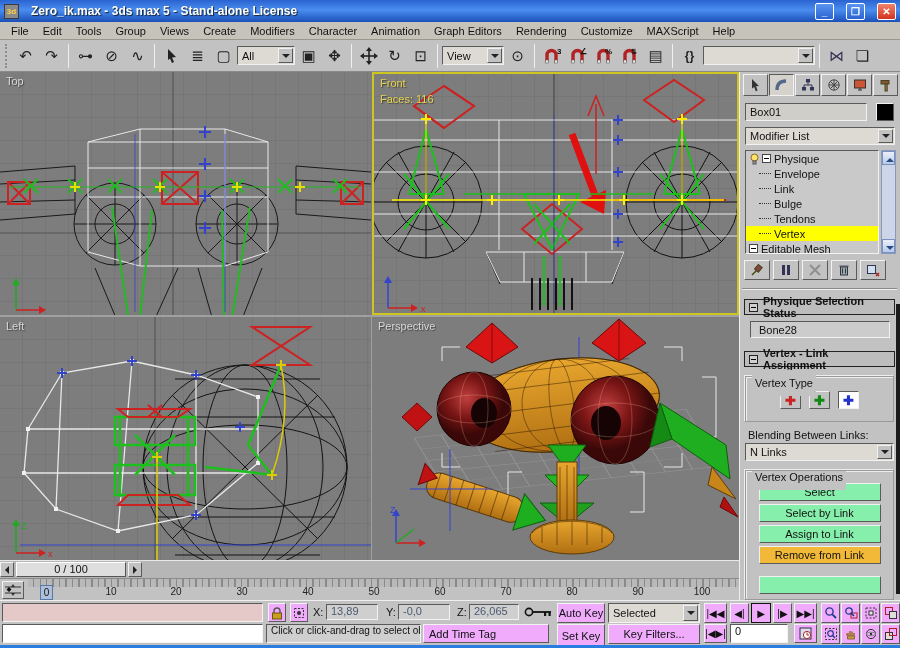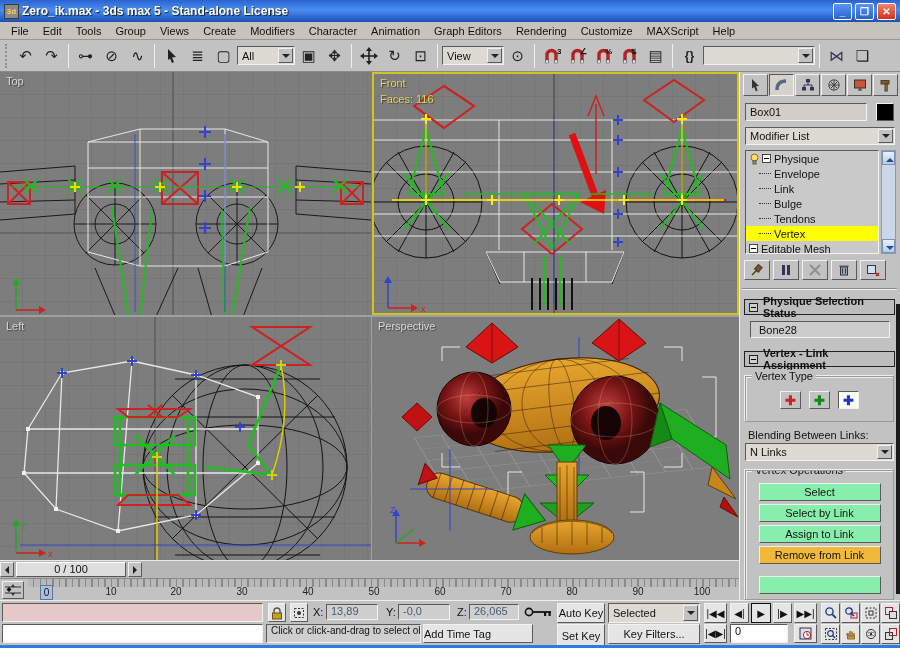--- a/index.html
+++ b/index.html
@@ -1,21 +1,21 @@
 <!DOCTYPE html>
 <html><head>
 <meta charset="utf-8">
 <style>
   *{box-sizing:border-box;margin:0;padding:0}
   html,body{background:#555}
   .win{position:relative;width:900px;height:648px;font-family:"Liberation Sans",sans-serif;
        font-size:11px;color:#111;background:#c2c2c2;overflow:hidden;user-select:none}
   
   .titlebar{position:absolute;left:0;top:0;width:900px;height:22px;
-    background:linear-gradient(#2a63d0,#4a8df0 45%,#1b50b8);display:flex;align-items:center;padding:0 4px;gap:3px}
+    background:linear-gradient(#2a63d0,#4a8df0 45%,#1b50b8);display:flex;align-items:center;padding:0 4px;gap:12px}
   .appicon{width:15px;height:15px;background:#8a8a8a;border:1px solid #3a3a3a;color:#ffd24a;
     font-size:8px;font-weight:bold;display:flex;align-items:center;justify-content:center}
   .wtitle{color:#fff;font-weight:bold;font-size:12px;text-shadow:1px 1px 1px #123;flex:1;white-space:nowrap;overflow:hidden}
   .wbtn{width:19px;height:17px;border-radius:2px;border:1px solid #fff;color:#fff;font-size:10px;font-weight:bold;
     display:flex;align-items:center;justify-content:center;background:linear-gradient(#5a95f2,#2a63d0)}
   .wbtn.close{background:linear-gradient(#f0836a,#d2321e)}
   
   .menubar{position:absolute;left:0;top:22px;width:900px;height:18px;background:#c6c3ba;
     border-bottom:1px solid #9a978e;display:flex;align-items:center;padding-left:4px}
   .menuitem{padding:1px 7px;cursor:default}
@@ -86,34 +86,34 @@
   .sbtn{width:26px;height:20px;background:#c2c2c2;border:1px solid;border-color:#f2f2f2 #5a5a5a #5a5a5a #f2f2f2;
     display:flex;align-items:center;justify-content:center}
   .psep{position:absolute;left:2px;top:216px;width:155px;border-top:1px solid #8a8a8a;border-bottom:1px solid #efefef}
   .rollhdr{position:absolute;left:4px;width:151px;height:16px;background:#bdbdbd;border:1px solid #222;
     font-weight:bold;display:flex;align-items:center;gap:5px;padding-left:4px}
   .minus{width:9px;height:9px;border:1px solid #222;background:#cfcfcf;position:relative;flex:none}
   .minus::after{content:"";position:absolute;left:1px;right:1px;top:3px;border-top:1px solid #000}
   .bonefield{position:absolute;left:10px;top:249px;width:140px;height:17px;background:#cccccc;
     border:1px solid;border-color:#5a5a5a #f2f2f2 #f2f2f2 #5a5a5a;padding:2px 8px}
   .group{position:absolute;left:5px;width:149px;border:1px solid #999;box-shadow:1px 1px 0 #eee inset, -1px -1px 0 #eee}
-  .glabel{position:absolute;left:6px;top:-7px;background:#c2c2c2;padding:0 3px}
+  .glabel{position:absolute;left:6px;top:-7px;background:#c2c2c2;padding:7px 3px}
   .plusbtn{width:21px;height:18px;display:flex;align-items:center;justify-content:center;font-weight:bold;font-size:13px;
     background:#c2c2c2;border:1px solid;border-color:#f2f2f2 #5a5a5a #5a5a5a #f2f2f2}
   .plusbtn.pressed{background:#fff;border-color:#5a5a5a #f2f2f2 #f2f2f2 #5a5a5a}
   .obtn{display:block;margin:3px auto 0;width:122px;height:18px;background:#86efac;text-align:center;line-height:16px;
     border:1px solid;border-color:#f2f2f2 #5a5a5a #5a5a5a #f2f2f2}
   .obtn.hl{background:#f2b838}
   .panelscroll{position:absolute;right:0;top:232px;width:4px;height:290px;background:#1a1a1a}
   
   .statusbar{position:absolute;left:0;top:600px;width:900px;height:45px;background:#c2c2c2;border-top:1px solid #efefef}
   .sb{position:absolute;height:19px}
   .field{background:#cfcfcf;border:1px solid;border-color:#5a5a5a #f2f2f2 #f2f2f2 #5a5a5a;
     padding:0 4px;color:#4a5a70;white-space:nowrap;overflow:hidden}
-  .pbtn{background:#e5e5e5;border:1px solid;border-color:#f2f2f2 #5a5a5a #5a5a5a #f2f2f2;
+  .pbtn{background:#f0abfc;border:1px solid;border-color:#f2f2f2 #5a5a5a #5a5a5a #f2f2f2;
     text-align:center;display:flex;align-items:center;justify-content:center;font-size:11px}
   .pink{background:#e5c8c8}
   .white{background:#ffffff}
   .navbtn{width:19px;height:20px}
   .bluestrip{position:absolute;left:0;top:645px;width:900px;height:3px;background:#2a7de0}
   .small{font-size:10px}
 </style>
 </head>
 <body>
 
@@ -879,17 +879,17 @@
         </svg>
     </div>
     <div class="sb pbtn navbtn" style="left:881px;top:23px">
       <svg width="14" height="14" viewBox="0 0 14 14">
         <rect x="1.5" y="5.5" width="7" height="7" fill="#ddd" stroke="#333"></rect>
         <rect x="5.5" y="1.5" width="7" height="7" fill="none" stroke="#a22"></rect>
         </svg>
     </div>
 
     <div class="sb field" style="left:266px;top:23px;width:155px;font-size:10px;color:#111">Click or click-and-drag to select obj</div>
-    <div class="sb pbtn" style="left:423px;top:23px;width:110px;height:19px;justify-content:flex-start;">Add Time Tag</div>
+    <div class="sb pbtn" style="left:423px;top:23px;width:126px;height:19px;justify-content:flex-start;padding-left:5px">Add Time Tag</div>
   </div>
 
   <div class="bluestrip"></div>
 </div>
 
 </body></html>

